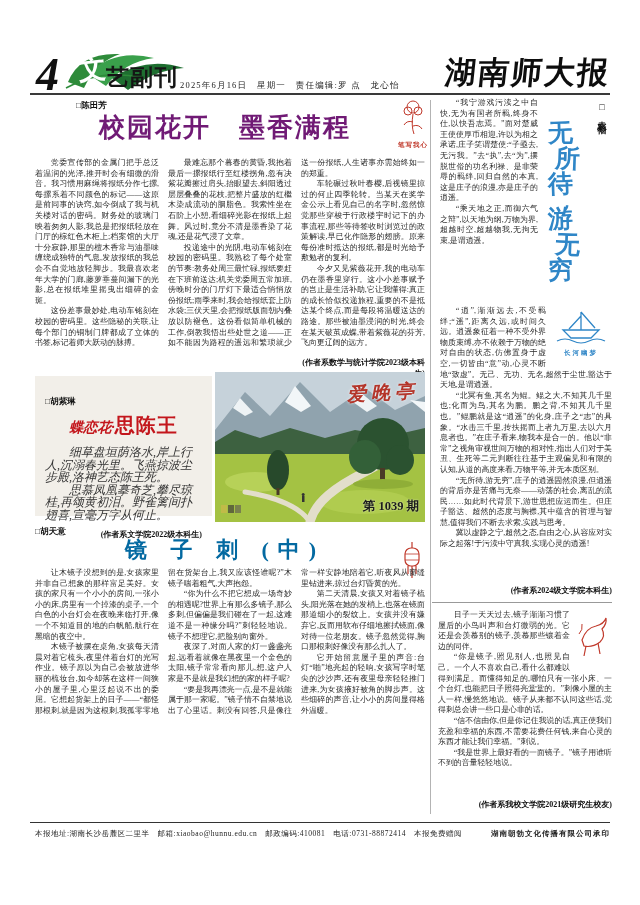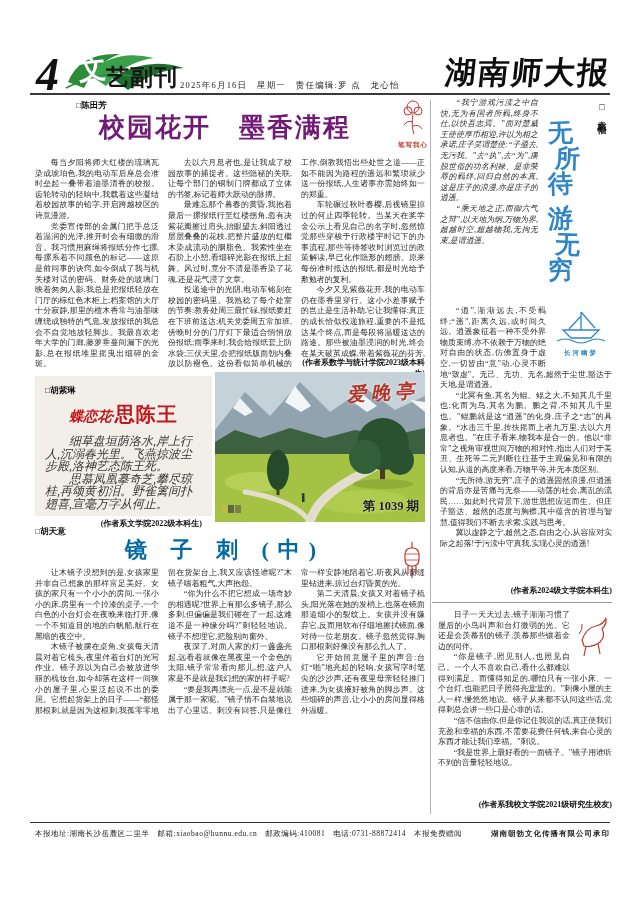--- a/index.html
+++ b/index.html
@@ -30,21 +30,21 @@
   .a1-body{position:absolute;left:35px;top:158px;width:390px;height:212px;column-count:3;}
   .a1-attr{left:299px;top:357px;width:126px;text-align:right;}
 
   
   .stamp{position:absolute;text-align:center;}
   .stamp .cap{display:block;font-size:6.5px;color:#c0392b;letter-spacing:1px;margin-top:1px;font-weight:bold;}
   .logo-blue{float:right;width:62px;height:50px;text-align:center;margin:2px 0 2px 4px;}
   .logo-blue .cap{display:block;font-size:6.5px;color:#2f86c7;font-weight:bold;letter-spacing:2px;}
 
   
-  .poem-box{position:absolute;left:35px;top:376px;width:177px;height:140px;background:#f2efe9;padding:9px 10px;}
+  .poem-box{position:absolute;left:35px;top:376px;width:177px;height:140px;background:#f2efe9;padding:20px 10px;}
   .poem-author{font-size:8.5px;font-weight:bold;color:#111;}
   .poem-title{text-align:center;margin-top:4px;color:#c3161c;}
   .poem-title .pre{font-style:italic;font-size:14px;font-weight:bold;margin-top:48px;}
   .poem-title .main{font-size:20px;font-weight:bold;letter-spacing:1px;}
   .poem-text{margin-top:7px;font-size:12px;line-height:12.5px;font-style:italic;color:#333;}
   .poem-text p{margin:0;text-indent:2em;}
   .poem-attr{margin-top:8px;text-align:right;font-size:8px;font-weight:bold;color:#111;}
 
   
   .photo{position:absolute;left:215px;top:372px;width:210px;height:150px;overflow:hidden;}
@@ -64,21 +64,21 @@
                  text-align:justify;overflow:hidden;color:#2a2a2a;}
   .a3-body-right p{margin:0;text-indent:2em;}
   .a3-attr{left:438px;top:799px;width:174px;text-align:right;}
   .stamp-right{float:right;width:38px;height:60px;margin:0 0 3px 4px;text-align:center;}
 
   
   .vrule{position:absolute;left:430px;top:100px;width:1px;height:714px;background:#b3b3b3;}
   .a2-hrule{position:absolute;left:432px;top:602px;width:180px;height:1px;background:#999;}
   .a2-top{position:absolute;left:440px;top:98px;width:172px;height:204px;display:flex;}
   .a2-body-top{width:98px;height:204px;font-size:7.9px;line-height:10.6px;text-align:justify;overflow:hidden;color:#2a2a2a;}
-  .a2-body-top p{margin:0;text-indent:2em;font-style:italic;}
+  .a2-body-top p{margin:0;text-indent:2em;}
   .a2-title{width:48px;display:flex;flex-direction:column;align-items:center;padding-top:22px;}
   .a2-title div{font-size:25px;font-weight:bold;color:#2f86c7;line-height:1.02;
                 font-family:"DejaVu Serif","Liberation Serif",serif;}
   .a2-title div:nth-child(even){transform:translateX(5px) rotate(2deg);}
   .a2-title div:nth-child(odd){transform:translateX(-2px) rotate(-2deg);}
   .a2-title div:nth-child(4){font-size:18px;line-height:.55;}
   .a2-author{width:22px;writing-mode:vertical-rl;font-size:9px;font-weight:bold;letter-spacing:2px;color:#111;padding-top:4px;}
   .a2-body-bottom{position:absolute;left:440px;top:306px;width:172px;height:276px;font-size:7.9px;line-height:10.6px;
                   text-align:justify;overflow:hidden;color:#2a2a2a;}
   .a2-body-bottom p{margin:0;text-indent:2em;}
@@ -119,23 +119,22 @@
       <circle cx="15" cy="9" r="6" fill="none" stroke="#c0392b" stroke-width="1"></circle>
       <circle cx="10" cy="13" r="4" fill="none" stroke="#c0392b" stroke-width="1"></circle>
       <circle cx="20" cy="13" r="4" fill="none" stroke="#c0392b" stroke-width="1"></circle>
       <path d="M15,16 Q13,28 16,36" stroke="#c0392b" stroke-width="1" fill="none"></path>
       <path d="M15,24 Q9,22 6,27 M15,28 Q21,26 24,31" stroke="#c0392b" stroke-width="1" fill="none"></path>
     </svg>
     <span class="cap" data-interactable="false">笔写我心</span>
   </div>
 
   <div class="a1-body cols" data-interactable="false">
-      <p>每当夕阳将师大红楼的琉璃瓦染成琥珀色,我的电动车后座总会准时垒起一叠带着油墨清香的校报。齿轮转动的轻响中,我载着这些凝结着校园故事的铅字,开启跨越校区的诗意漫游。</p>
       <p>党委宣传部的金属门把手总泛着温润的光泽,推开时会有细微的滑音。我习惯用麻绳将报纸分作七摞,每摞系着不同颜色的标记——这原是前同事的诀窍,如今倒成了我与机关楼对话的密码。财务处的玻璃门映着匆匆人影,我总是把报纸轻放在门厅的棕红色木柜上;档案馆的大厅十分寂静,那里的檀木香常与油墨味缠绕成独特的气息,发放报纸的我总会不自觉地放轻脚步。我最喜欢老年大学的门廊,藤萝垂蔓间漏下的光影,总在报纸堆里摇曳出细碎的金斑。</p>
-      <p>去以六月息者也,是让我成了校园故事的捕捉者。这些隐秘的关联,让每个部门的铜制门牌都成了立体的书签,标记着师大跃动的脉搏。</p>
+      <p>这份差事最妙处,电动车铭刻在校园的密码里。这些隐秘的关联,让每个部门的铜制门牌都成了立体的书签,标记着师大跃动的脉搏。</p>
       <p>最难忘那个暮春的黄昏,我抱着最后一摞报纸行至红楼拐角,忽有决紫花瓣擦过肩头,抬眼望去,斜阳透过层层叠叠的花枝,把整片盛放的红檵木染成流动的胭脂色。我索性坐在石阶上小憩,看细碎光影在报纸上起舞。风过时,竟分不清是墨香染了花魂,还是花气浸了文章。</p>
       <p>投递途中的光阴,电动车铭刻在校园的密码里。我熟稔了每个处室的节奏:教务处周三最忙碌,报纸要赶在下班前送达;机关党委周五常加班,傍晚时分的门厅灯下最适合悄悄放份报纸;雨季来时,我会给报纸套上防水袋;三伏天里,会把报纸版面朝内叠放以防褪色。这份看似简单机械的工作,倒教我悟出些处世之道——正如不能因为路程的遥远和繁琐就少送一份报纸,人生诸事亦需始终如一的郑重。</p>
       <p>车轮碾过秋叶春樱,后视镜里掠过的何止四季轮转。当某天在奖学金公示上看见自己的名字时,忽然惊觉那些穿梭于行政楼宇时记下的办事流程,那些等待签收时浏览过的政策解读,早已化作隐形的翅膀。原来每份准时抵达的报纸,都是时光给予敷勉者的复利。</p>
       <p>今夕又见紫薇花开,我的电动车仍在墨香里穿行。这小小差事赋予的岂止是生活补助,它让我懂得:真正的成长恰似投递旅程,重要的不是抵达某个终点,而是每段将温暖送达的路途。那些被油墨浸润的时光,终会在某天破茧成蝶,带着紫薇花的芬芳,飞向更辽阔的远方。</p>
     </div>
   <div class="attribution a1-attr" data-interactable="false">(作者系数学与统计学院2023级本科生)</div>
 
   <div class="poem-box" data-interactable="false">
     <div class="poem-author" data-interactable="false">□胡紫琳</div>
     <div class="poem-title" data-interactable="false">

